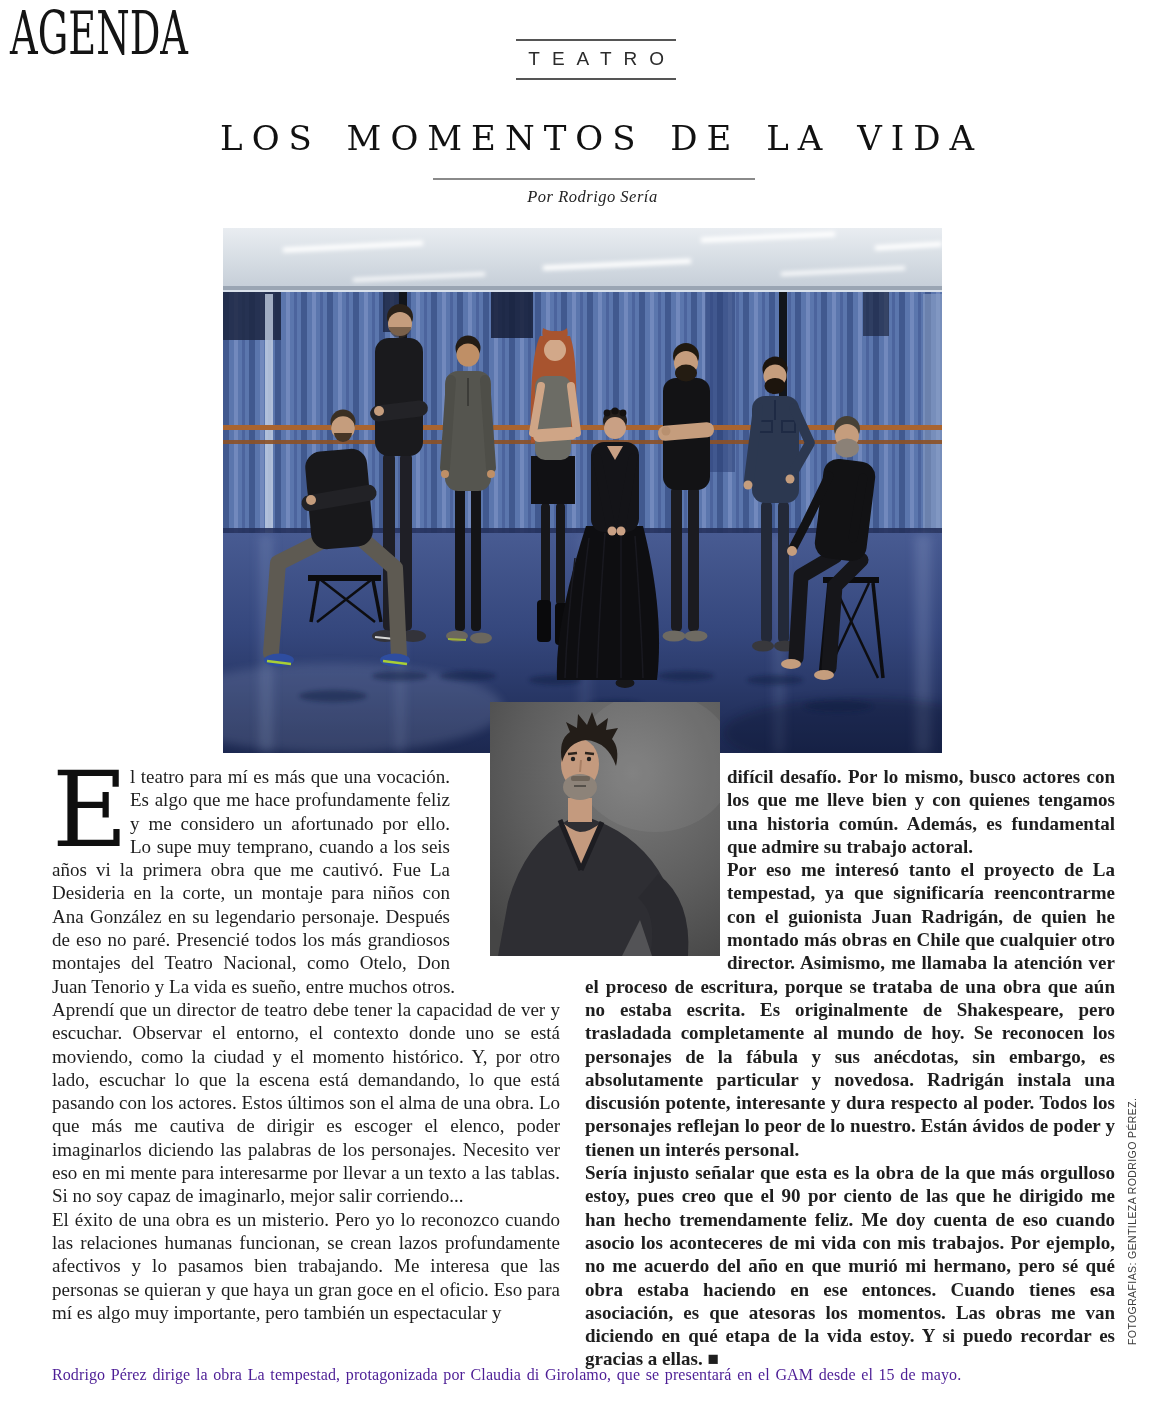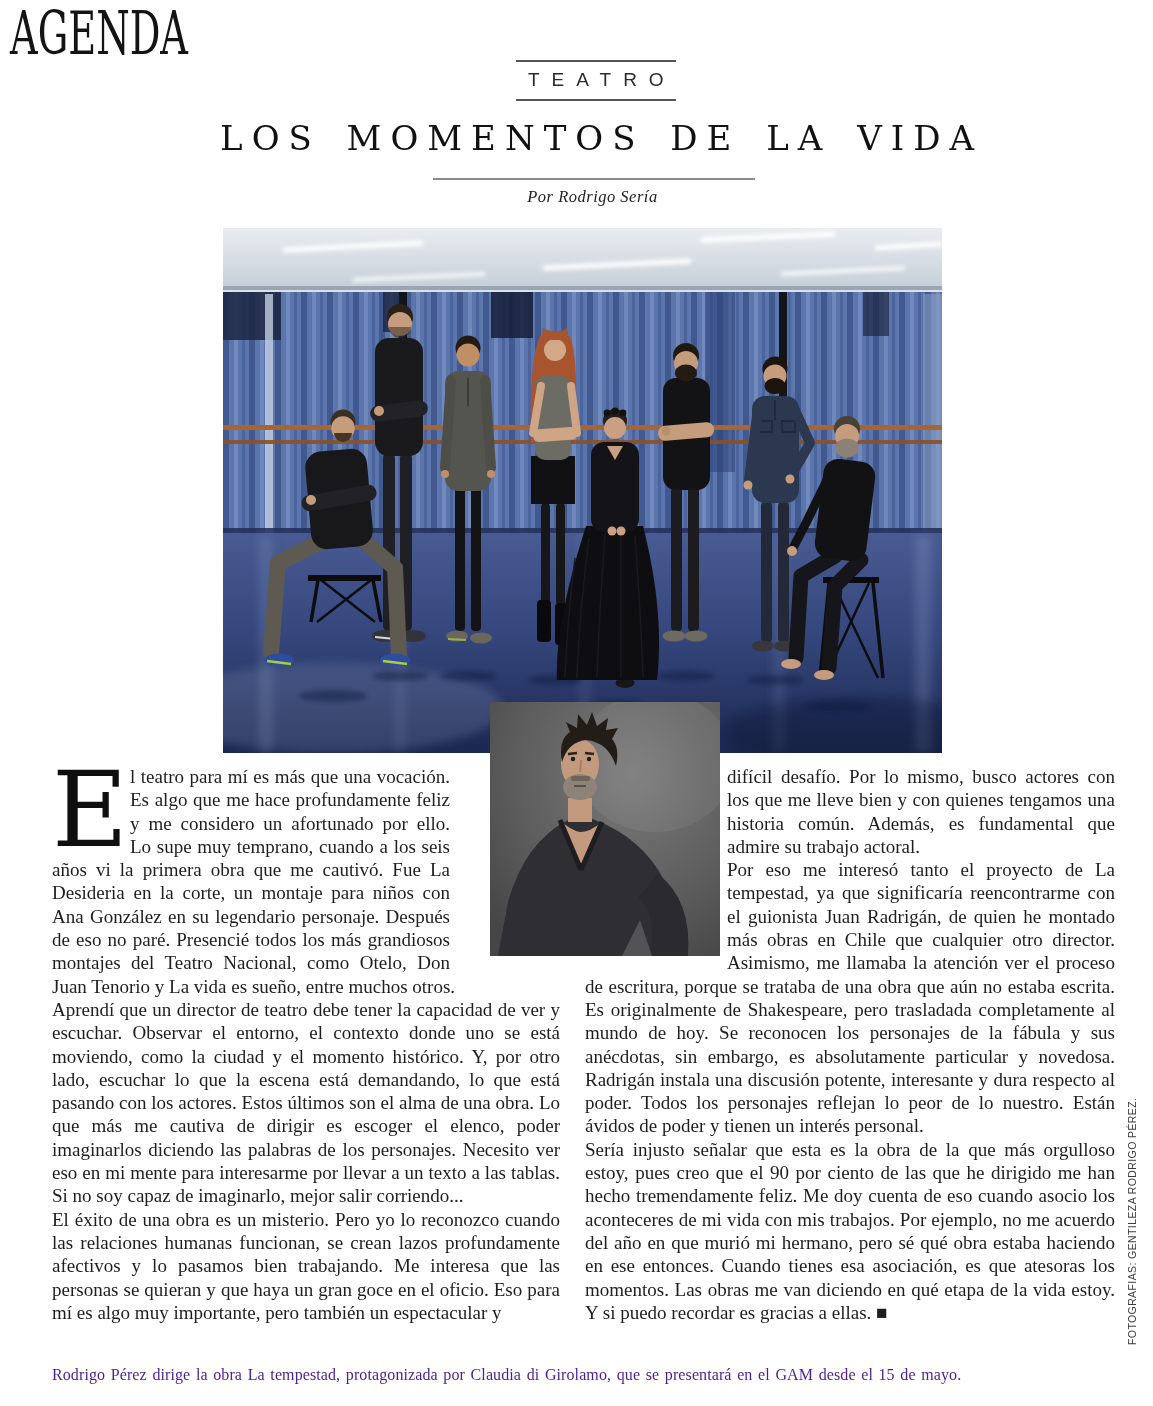--- a/index.html
+++ b/index.html
@@ -3,21 +3,21 @@
 <meta charset="utf-8">
 <style>
   html,body{margin:0;padding:0;background:#ffffff;}
   .page{position:relative;width:1153px;height:1406px;background:#fff;overflow:hidden;
         font-family:"Liberation Serif",serif;color:#1d1d1d;padding-left:32px;}
 
   
   .masthead{position:absolute;left:10px;top:4px;font-family:"DejaVu Serif",serif;
             font-size:58px;line-height:1;color:#141414;letter-spacing:0;
             transform:scaleX(.66) scaleY(1.02);transform-origin:left top;white-space:nowrap;}
-  .section-head{position:absolute;left:516px;top:60px;width:160px;text-align:left;}
+  .section-head{position:absolute;left:516px;top:39px;width:160px;text-align:right;}
   .hrule{height:2px;background:#555;}
   .section-label{font-family:"Liberation Sans",sans-serif;font-size:19px;color:#2b2b2b;
                  letter-spacing:12px;padding-left:12px;margin:7px 0 8px 0;}
   .article-title{position:absolute;left:0;top:118px;width:100%;text-align:center;
                  font-family:"DejaVu Serif",serif;font-size:34px;color:#111;
                  letter-spacing:9px;word-spacing:6px;padding-left:9px;white-space:nowrap;}
   .title-rule{position:absolute;left:433px;top:178px;width:322px;height:2px;background:#8a8a8a;}
   .byline{position:absolute;left:0;top:187px;width:100%;text-align:center;
           font-style:italic;font-size:16.5px;color:#222;letter-spacing:.5px;}
 
@@ -25,21 +25,21 @@
   .group-photo{position:absolute;left:223px;top:228px;width:719px;height:525px;overflow:hidden;}
   .group-photo svg{display:block;width:719px;height:525px;}
   .portrait-photo{position:absolute;left:490px;top:702px;width:230px;height:254px;overflow:hidden;z-index:5;}
   .portrait-photo svg{display:block;width:230px;height:254px;}
 
   
   .col{position:absolute;top:765px;font-size:19px;line-height:23.3px;text-align:justify;
        color:#1e1e1e;}
   .col p{margin:0;}
   .col-left{left:52px;width:508px;}
-  .col-right{left:585px;width:530px;}
+  .col-right{left:585px;width:530px;font-weight:bold;}
   .spacer-r{float:right;width:110px;height:190px;}
   .spacer-l{float:left;width:142px;height:190px;}
   .dropcap{float:left;width:66px;height:70px;margin:3px 12px 0 0;overflow:visible;
            font-family:"DejaVu Serif",serif;font-size:104px;line-height:84px;color:#0f0f0f;}
 
   
   .photo-credit{position:absolute;left:1126px;top:1345px;transform:rotate(-90deg);
                 transform-origin:0 0;white-space:nowrap;font-family:"Liberation Sans",sans-serif;
                 font-size:10.5px;letter-spacing:.4px;color:#3c3c3c;}
   .footer-note{position:absolute;left:52px;top:1366px;width:1010px;

